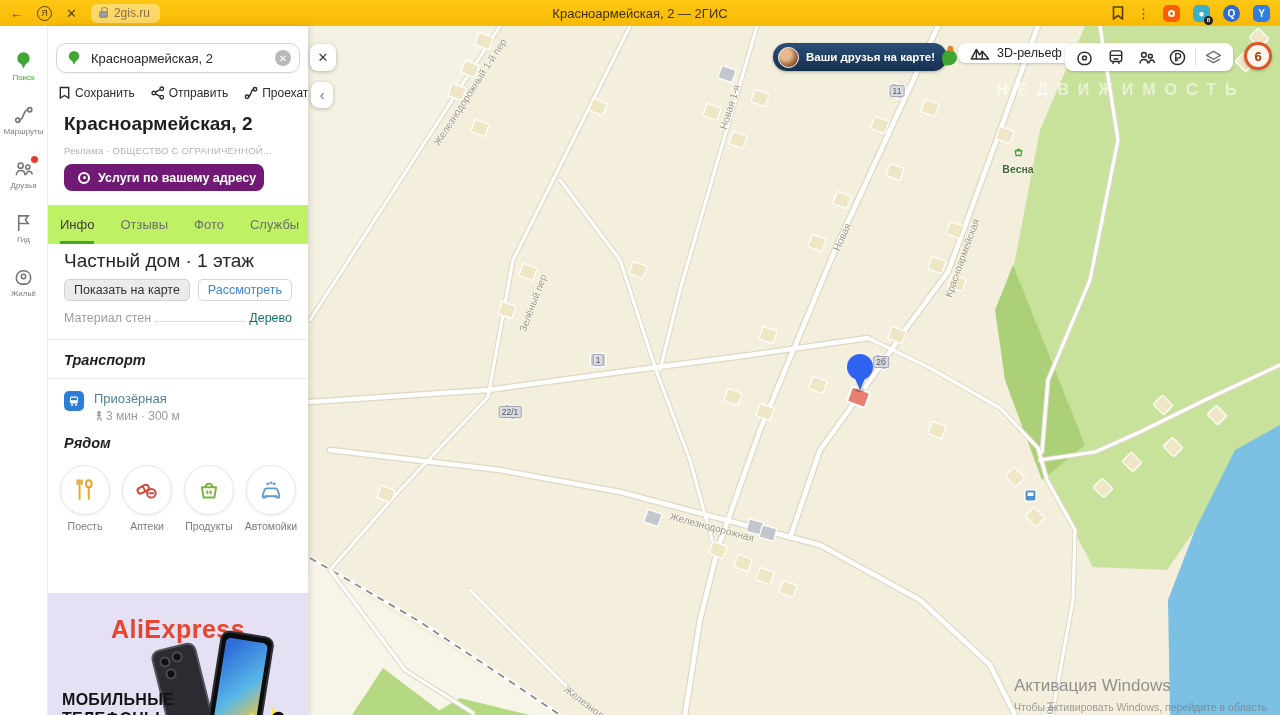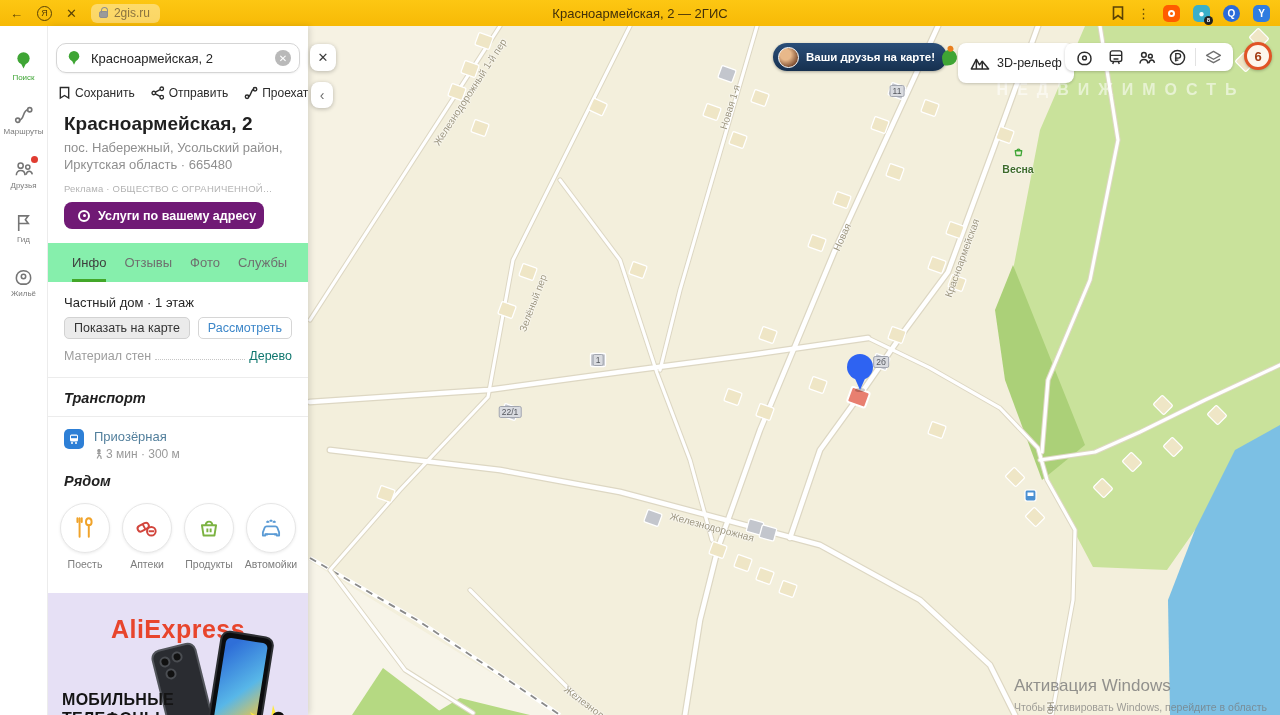--- a/index.html
+++ b/index.html
@@ -46,24 +46,24 @@
   .actions { display:flex; gap:16px; margin:13px 8px 0 10px; }
   .action { display:flex; gap:4px; font-size:12px; color:#2b2b2b; cursor:pointer; }
   .card-title { margin:13px 16px 0; font-size:19px; font-weight:bold; color:#1f1f1f; }
   .card-addr { margin:4px 16px 0; font-size:13px; line-height:17px; color:#8f8f8f; }
   .ad-line { margin:10px 16px 0; font-size:9.5px; color:#b3b3b3; letter-spacing:.2px; white-space:nowrap; overflow:hidden; }
   .srv-btn { margin:8px 16px 0; height:27px; background:#701a75; border-radius:8px; border:none;
     display:flex; align-items:center; gap:8px; padding:0 14px; cursor:pointer; width:calc(100% - 60px); }
   .srv-btn .ring { width:12px; height:12px; border:2px solid #fff; border-radius:50%; position:relative; flex:none;}
   .srv-btn .ring:after{content:"";position:absolute;left:2.5px;top:2.5px;width:3px;height:3px;background:#fff;border-radius:50%;}
   .srv-btn span { color:#fff; font-size:12.5px; font-weight:bold; white-space:nowrap; }
-  .tabs { margin-top:14px; background:#86efac; display:flex; gap:18px; padding:12px 0 0 24px; }
+  .tabs { margin-top:14px; background:#bef264; display:flex; gap:26px; padding:12px 0 0 12px; }
   .tab { font-size:13px; color:#6f6f6f; padding-bottom:9px; cursor:pointer; }
   .tab.active { color:#3d3d3d; border-bottom:3px solid #43a729; }
-  .info-line { margin:13px 16px 0; font-size:13px; color:#262626; }
+  .info-line { margin:6px 16px 0; font-size:19px; color:#262626; }
   .btn-row { display:flex; gap:8px; margin:7px 16px 0; }
   .btn-gray { background:#ebebeb; border:1px solid #d2d2d2; border-radius:5px; font-size:12.5px;
     color:#333; padding:3px 9px; cursor:pointer; font-family:inherit; }
   .btn-blue { background:#fff; border:1px solid #d6d6d6; border-radius:5px; font-size:12.5px;
     color:#3d87c9; padding:3px 9px; cursor:pointer; font-family:inherit; }
   .material-row { display:flex; align-items:baseline; margin:10px 16px 0; font-size:12.5px; }
   .material-row .k { color:#9d9d9d; }
   .material-row .leader { flex:1; border-bottom:1px dotted #c6c6c6; margin:0 4px; height:11px; }
   .material-row .v { color:#0f766e; }
   .hr { height:1px; background:#ececec; margin:14px 0 0; }
@@ -116,21 +116,21 @@
     background:linear-gradient(#2a4e79,#16304f); display:flex; align-items:center; padding:0 5px; gap:7px; cursor:pointer;
     box-shadow:0 1px 3px rgba(0,0,0,.3); }
   .friends-pill .ava { width:21px; height:21px; border-radius:50%; border:1.5px solid #fff;
     background:radial-gradient(circle at 35% 35%, #e8b88a 30%, #7a4a2e 75%); flex:none;}
   .friends-pill .txt { color:#fff; font-size:11.5px; font-weight:bold; white-space:nowrap; }
   .friends-pill .pin { width:15px; height:15px; background:#3fa535; border-radius:50% 50% 50% 4px; transform:rotate(-10deg);
     position:relative; flex:none; }
   .friends-pill .pin:before { content:""; position:absolute; top:-4px; left:7px; width:6px; height:6px; border-radius:50%; background:#e87f1e; }
   .map-btn { position:absolute; background:#fff; border-radius:8px; box-shadow:0 1px 3px rgba(0,0,0,.2);
     display:flex; align-items:center; cursor:pointer; }
-  .relief { left:650px; top:17px; height:40px; padding:0 12px; gap:7px; font-size:12.5px; color:#262626; }
+  .relief { left:650px; top:17px; height:20px; padding:0 12px; gap:7px; font-size:12.5px; color:#262626; }
   .toolbar { left:757px; top:17px; height:28px; padding:0 4px; }
   .tb-item { width:31px; height:28px; display:flex; align-items:center; justify-content:center; cursor:pointer; }
   .tb-sep { width:1px; height:18px; background:#e2e2e2; margin:0 2px; }
   .avatar6 { position:absolute; left:936px; top:16px; width:28px; height:28px; border-radius:50%;
     background:#fdf6ec; border:3px solid #e05426; display:flex; align-items:center; justify-content:center;
     font-size:13px; font-weight:bold; color:#a33b12; cursor:pointer; box-shadow:0 1px 3px rgba(0,0,0,.25); }
 </style>
 </head>
 <body>
 <div class="stage">
@@ -230,24 +230,20 @@
           <svg width="14" height="14" viewBox="0 0 15 15" fill="none" stroke="#2b2b2b" stroke-width="1.5">
             <path d="M4 11.5c4.5 0 2.5-8 7-8"></path>
               <circle cx="3.3" cy="11.5" r="1.9"></circle>
               <circle cx="11.8" cy="3.5" r="1.9"></circle>
             </svg>
           <span>Проехать</span>
         </span>
       </div>
 
       <h1 class="card-title">Красноармейская, 2</h1>
-      <div class="card-addr">
-        <div>пос. Набережный, Усольский район,</div>
-        <div>Иркутская область · 665480</div>
-      </div>
       <div class="ad-line">Реклама · ОБЩЕСТВО С ОГРАНИЧЕННОЙ…</div>
       <button class="srv-btn">
         <span class="ring"></span>
         <span>Услуги по вашему адресу</span>
       </button>
 
       <div class="tabs">
         <span class="tab active">Инфо</span>
         <span class="tab">Отзывы</span>
         <span class="tab">Фото</span>

